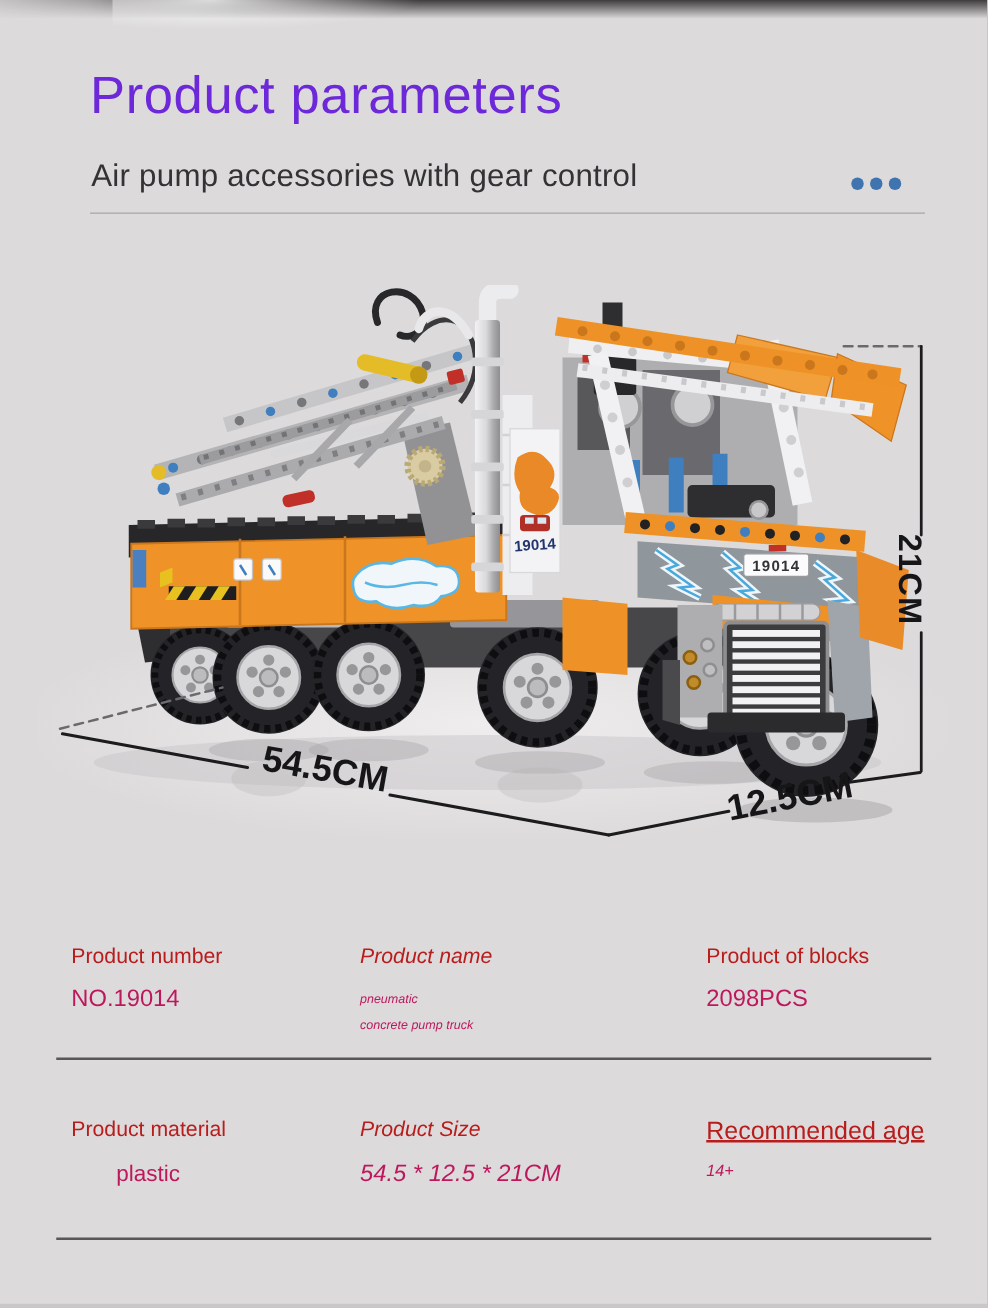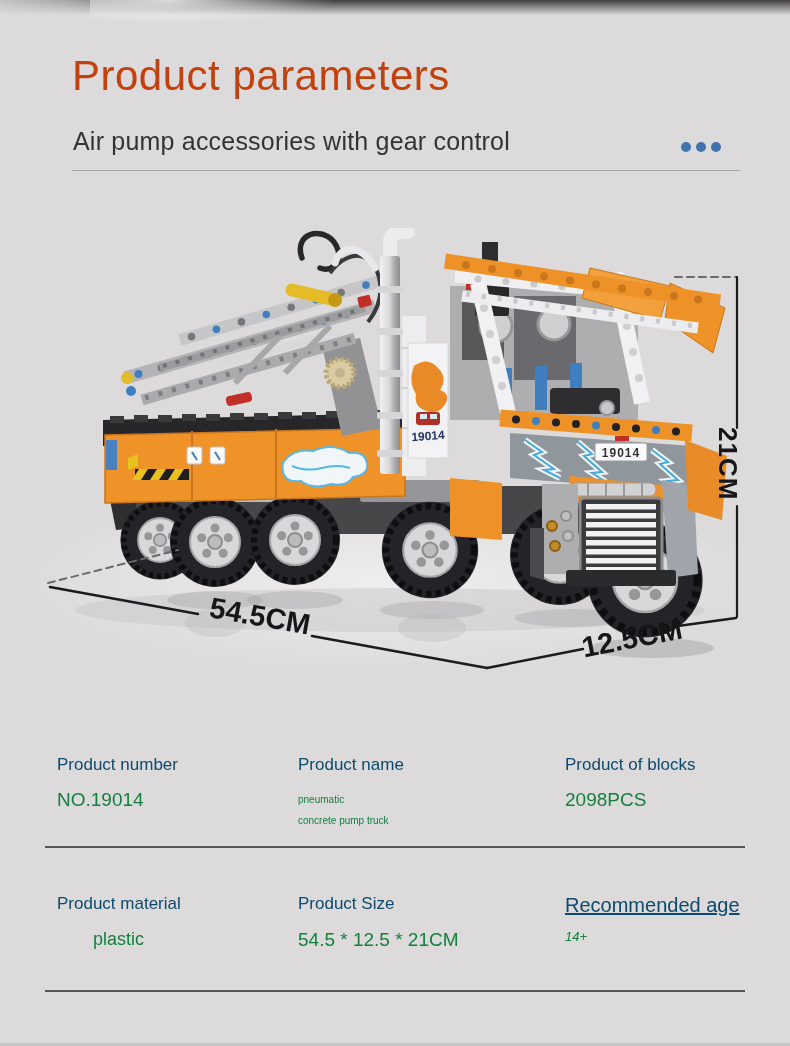--- a/index.html
+++ b/index.html
@@ -16,45 +16,45 @@
             mask-image:linear-gradient(to right, rgba(0,0,0,.15) 0, rgba(0,0,0,.35) 70px, #000 190px);
   }
   .top-wisp{
     position:absolute;left:90px;top:0;width:260px;height:26px;
     background:radial-gradient(ellipse at 30% 0%, rgba(255,255,255,.8), rgba(255,255,255,0) 65%);
   }
   .bottom-edge{position:absolute;left:0;bottom:0;width:790px;height:3px;background:#c9c7c8;}
 
   .page-title{
     position:absolute;left:72px;top:52px;
-    font-size:42px;font-weight:500;letter-spacing:.5px;color:#c2410c;
+    font-size:42px;font-weight:500;letter-spacing:.5px;color:#6d28d9;
   }
   .page-subtitle{
     position:absolute;left:73px;top:127px;
     font-size:25px;color:#333335;letter-spacing:.2px;
   }
   .dots{position:absolute;left:681px;top:142px;display:flex;gap:5px;}
   .dots i{width:10px;height:10px;border-radius:50%;background:#3f74b0;display:block;}
   .rule-light{position:absolute;left:72px;top:170px;width:668px;height:1px;background:#a7a5a6;}
 
   .illustration{position:absolute;left:0;top:215px;width:790px;height:480px;}
   .truck-svg{position:absolute;left:30px;top:13px;}
 
   .dim-label{position:absolute;font-weight:700;color:#161618;white-space:nowrap;}
   .dim-length{left:185px;top:385px;width:150px;text-align:center;font-size:29px;transform:rotate(10deg);}
   .dim-width{left:566px;top:407px;width:132px;text-align:center;font-size:29px;transform:rotate(-11deg);}
   .dim-height{left:712px;top:212px;height:92px;font-size:26px;writing-mode:vertical-rl;letter-spacing:1px;}
 
-  .spec-label{position:absolute;font-size:17px;color:#0c4a6e;}
-  .spec-value{position:absolute;font-size:19px;color:#15803d;}
+  .spec-label{position:absolute;font-size:17px;color:#b91c1c;}
+  .spec-value{position:absolute;font-size:19px;color:#be185d;}
   .spec-value.small{font-size:10px;line-height:21px;white-space:pre-line;}
   .spec-label.small{font-size:20px;text-decoration:underline;}
   .rule-dark{position:absolute;left:45px;width:700px;height:2px;background:#59565a;}
 
-  .c1{left:57px;} .c2{left:298px;} .c3{left:565px;}
+  .c1{left:57px;} .c2{left:288px;font-style:italic;} .c3{left:565px;}
   .r1l{top:755px;} .r1v{top:789px;} .r2l{top:894px;} .r2v{top:929px;}
 </style>
 </head>
 <body>
 
 <div class="page">
   <div class="top-shade"></div>
   <div class="top-wisp"></div>
 
   <div class="page-title">Product parameters</div>

